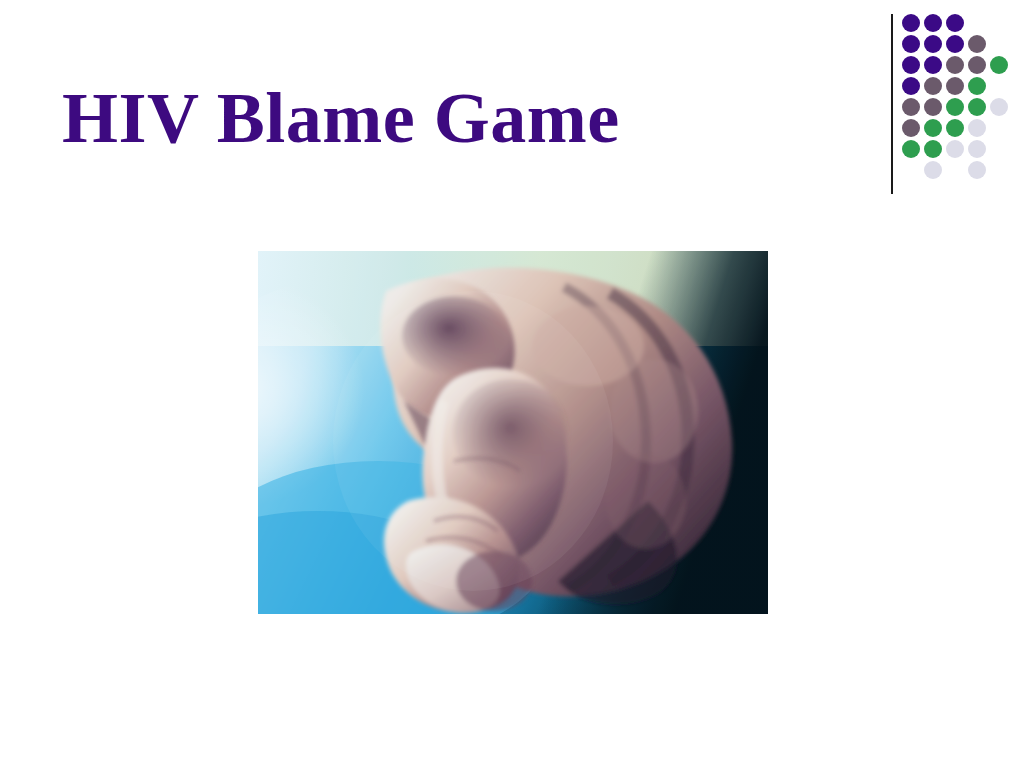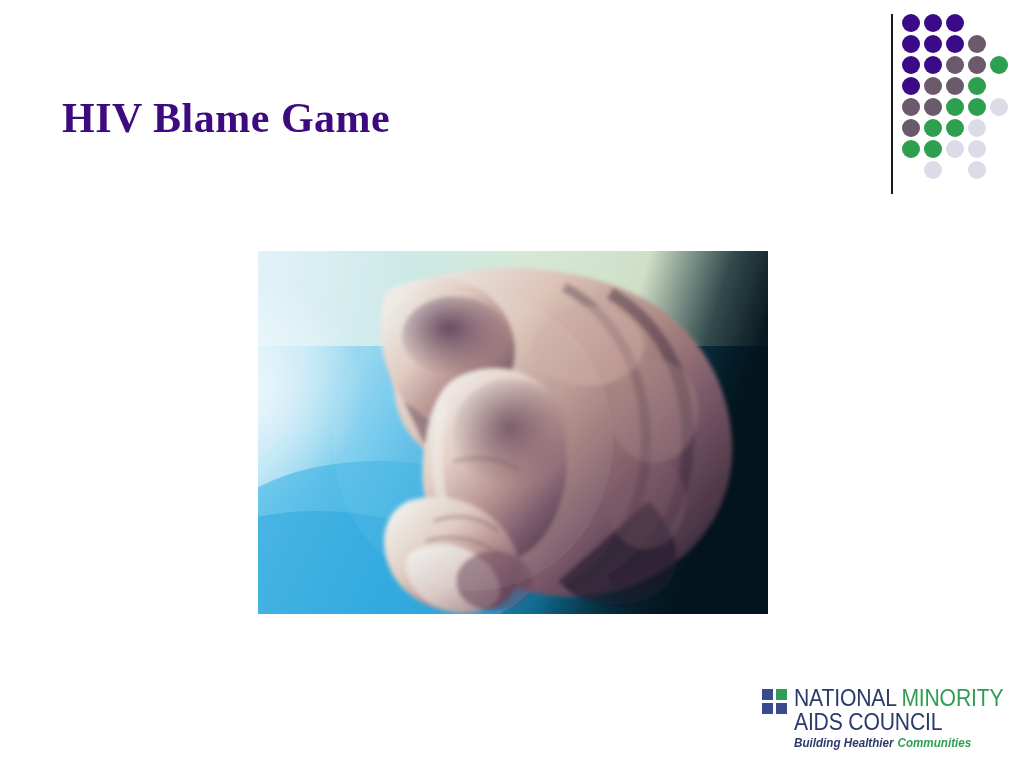--- a/index.html
+++ b/index.html
@@ -24,21 +24,21 @@
     background: #ffffff;
   }
 
   
   #slide-title {
     position: absolute;
     left: 62px;
     top: 88px;
     font-family: "Liberation Serif", "DejaVu Serif", serif;
     font-weight: bold;
-    font-size: 42px;
+    font-size: 72px;
     line-height: 60px;
     letter-spacing: 0.5px;
     color: #3d0a80;
     white-space: nowrap;
   }
 
   
   #brand-mark {
     position: absolute;
     left: 884px;
@@ -316,31 +316,14 @@
         <path d="M176 270 C200 262 222 266 240 280" fill="none" stroke="#7a4a56" stroke-width="3"></path>
         <path d="M168 290 C196 282 222 288 242 304" fill="none" stroke="#7a4a56" stroke-width="3"></path>
         <path d="M196 210 C222 204 246 208 262 220" fill="none" stroke="#6d4250" stroke-width="2.5"></path>
       </g>
 
       <rect x="0" y="0" width="510" height="363" fill="#2a9fd8" opacity="0.06"></rect>
       <ellipse cx="215" cy="190" rx="140" ry="150" fill="#ffffff" opacity="0.06"></ellipse>
     </svg>
   </div>
 
-  <div id="org-logo">
-    <div id="logo-squares">
-      <span style="left:0;top:0;background:#3b4a8c;"></span>
-      <span style="left:14px;top:0;background:#2e9e54;"></span>
-      <span style="left:0;top:14px;background:#3b4a8c;"></span>
-      <span style="left:14px;top:14px;background:#3b4a8c;"></span>
-    </div>
-    <div id="logo-wordmark">
-      <div class="logo-line1">
-        <span class="nmac-navy">NATIONAL</span><span class="nmac-green" style="margin-left:5px;">MINORITY</span>
-      </div>
-      <div class="logo-line2 nmac-navy">AIDS COUNCIL</div>
-      <div class="logo-tagline">
-        <span class="nmac-navy">Building Healthier</span><span class="nmac-green" style="margin-left:4px;">Communities</span>
-      </div>
-    </div>
-  </div>
 
 </div>
 
 </body></html>

